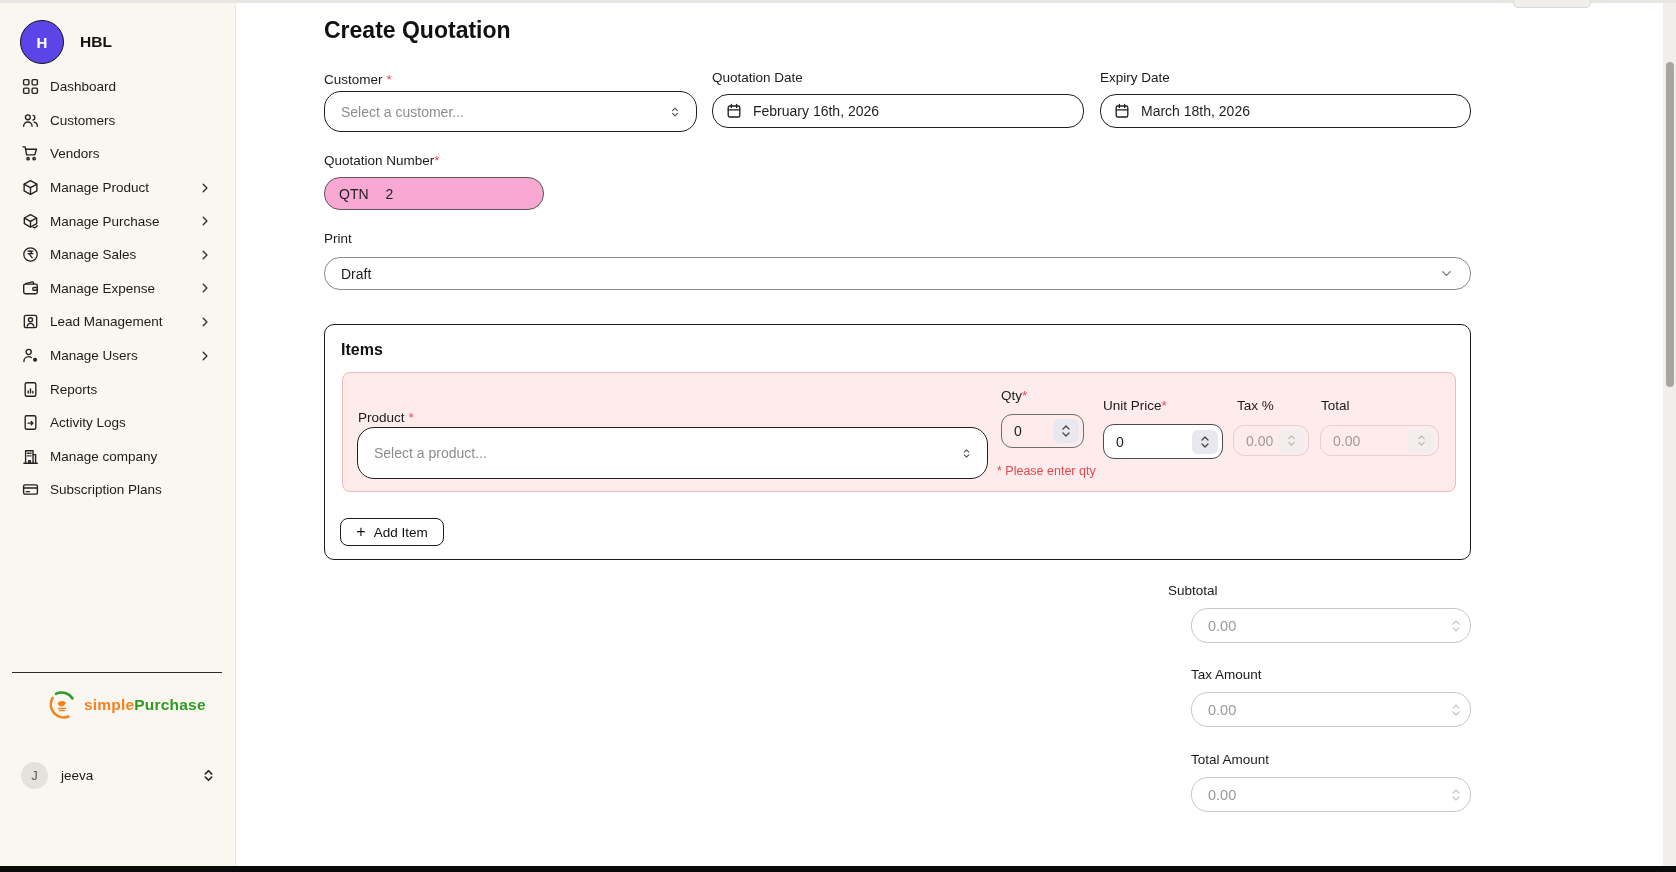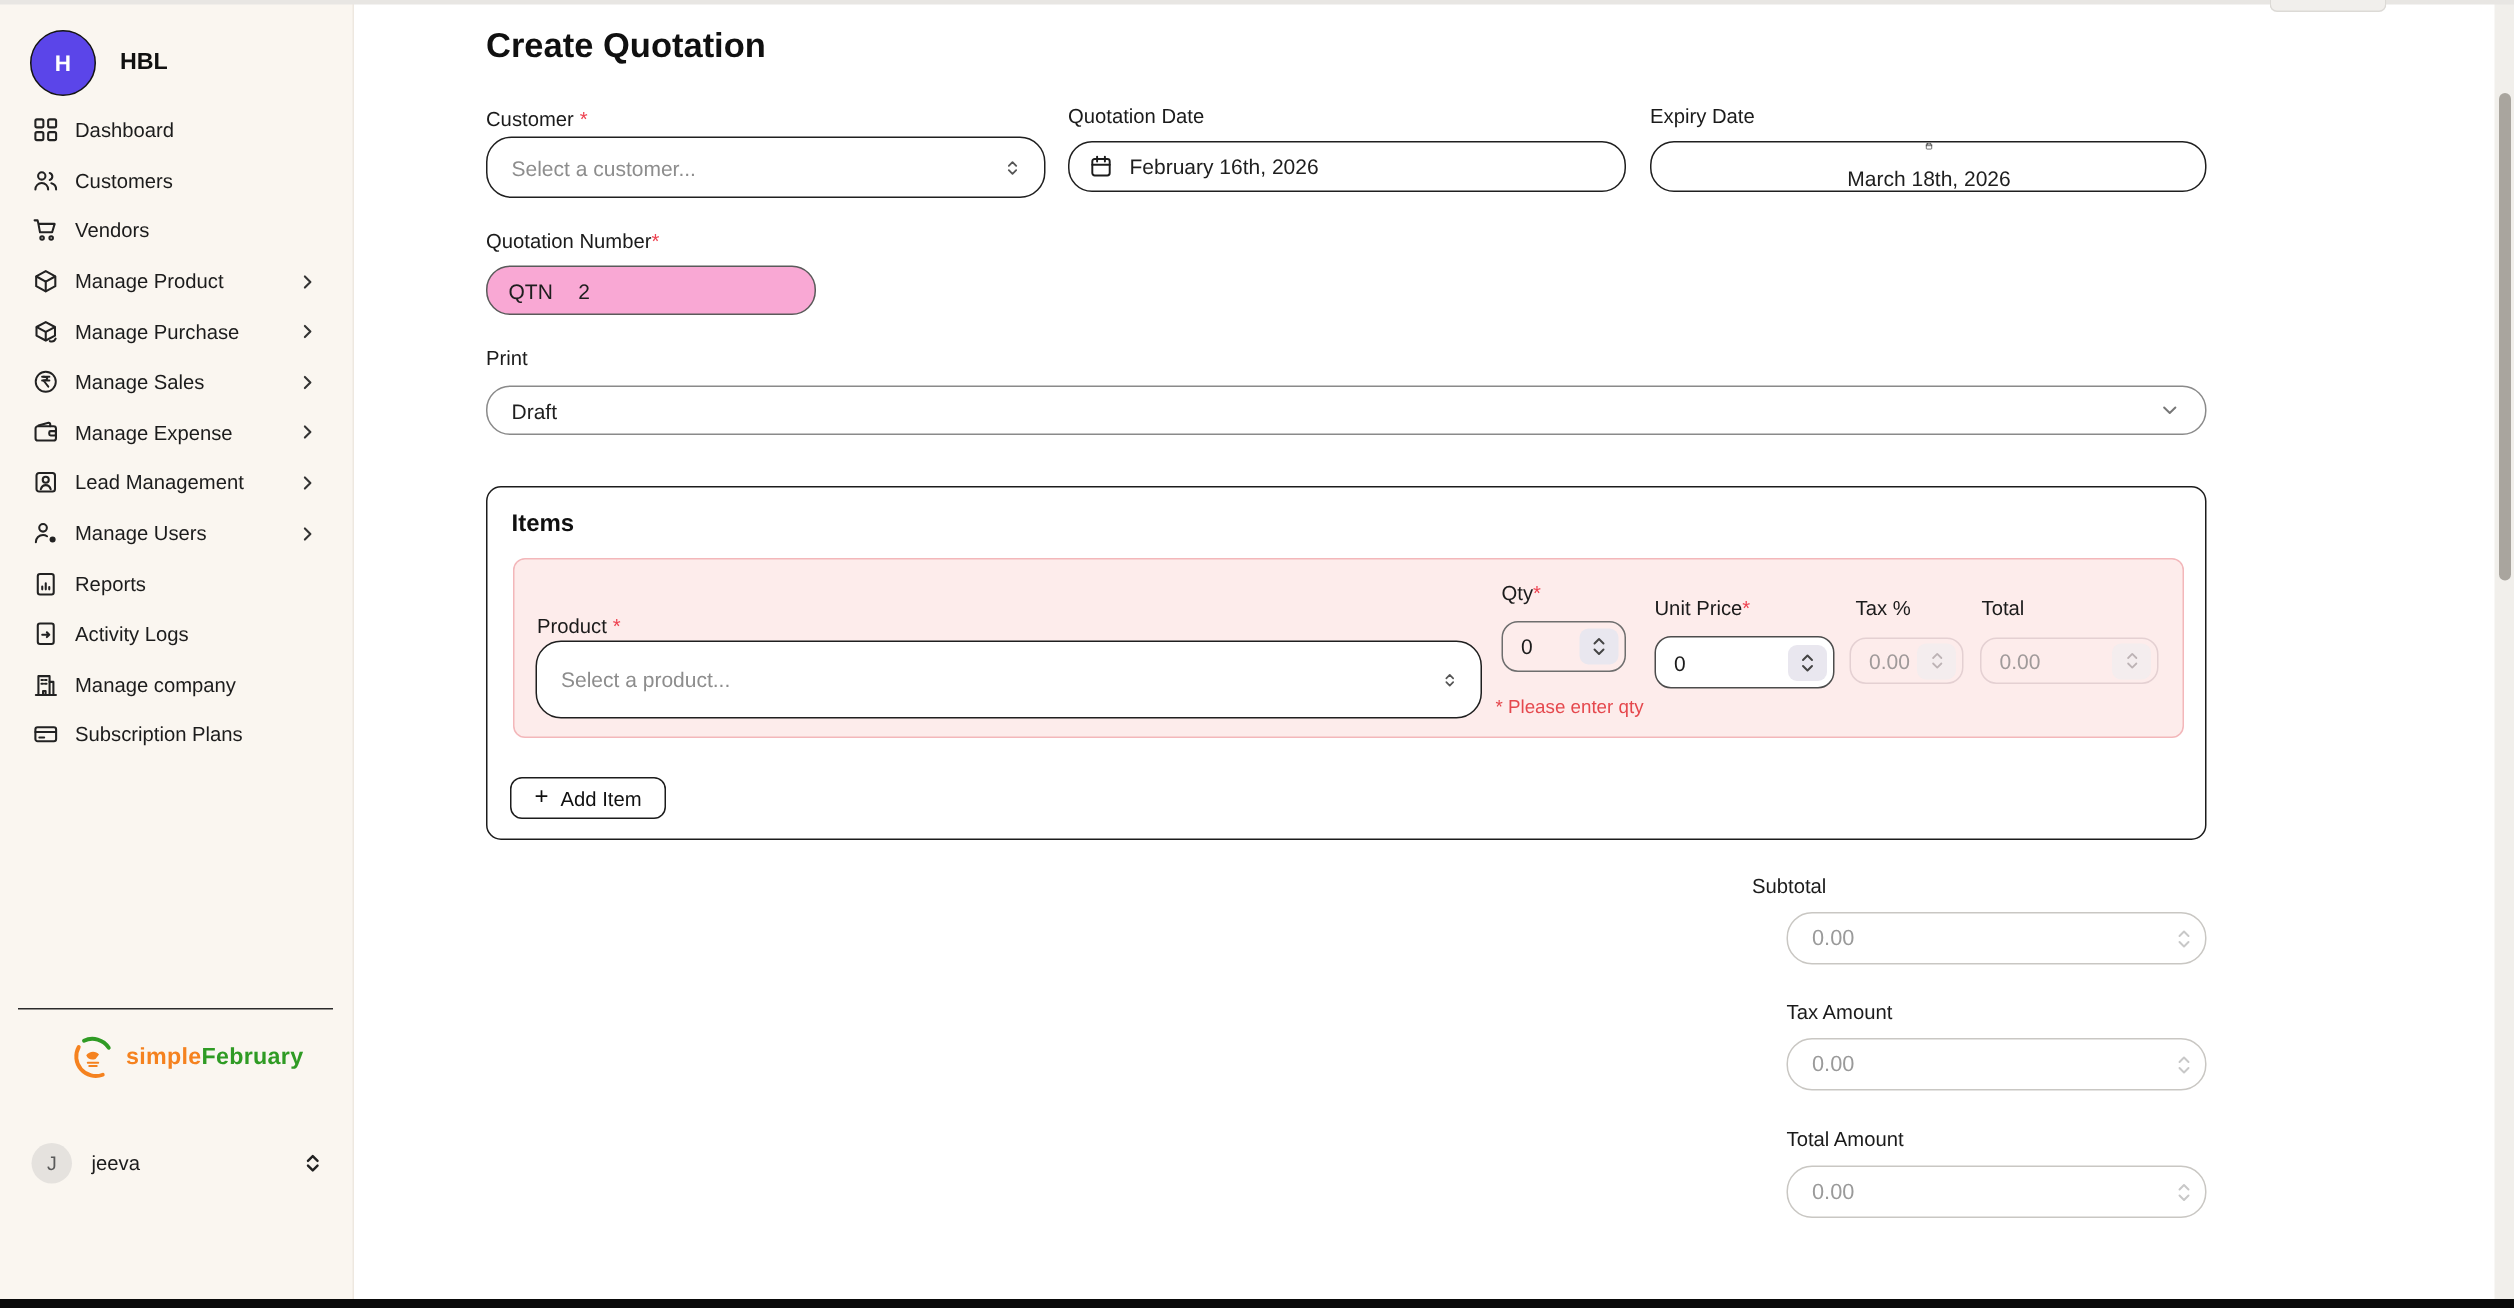--- a/index.html
+++ b/index.html
@@ -229,21 +229,21 @@
     <div class="side-divider"></div>
 
     <div class="logo-row">
       <svg width="32" height="32" viewBox="0 0 32 32" fill="none" stroke-linecap="round">
         <path d="M26.5 9.5A13 13 0 0 0 10 4.8" stroke="#2f9b24" stroke-width="2.6"></path>
         <path d="M6.5 9A13 13 0 0 0 22.5 27.5" stroke="#f5821f" stroke-width="2.6"></path>
         <path d="M11.5 14.5c2-3 6.5-3.2 8.5-.5l-2.3 3c-2.7 1-5.2.2-6.2-2.5z" fill="#f5821f" stroke="none"></path>
         <path d="M12.5 19.5h7M13.5 21.7h5" stroke="#f5821f" stroke-width="1.3"></path>
       </svg>
       <span class="logo-text">
-        <span class="logo-orange">simple</span><span class="logo-green">February</span>
+        <span class="logo-orange">simple</span><span class="logo-green">Purchase</span>
       </span>
     </div>
 
     <div class="user-row">
       <div class="user-avatar">J</div>
       <span class="user-name">jeeva</span>
       <span class="user-caret">
           <svg width="15" height="15" viewBox="0 0 16 16" fill="none" stroke="#222" stroke-width="1.7" stroke-linecap="round" stroke-linejoin="round">
             <path d="M4.6 6.3L8 2.9l3.4 3.4M4.6 9.7L8 13.1l3.4-3.4"></path>
           </svg>
@@ -266,21 +266,21 @@
   <div class="field-label" style="left:712px; top:70px;">Quotation Date</div>
   <div class="datebox" style="left:712px; top:94px; width:372px; height:34px;">
     <svg width="16" height="16" viewBox="0 0 16 16" fill="none" stroke="#1c1c1c" stroke-width="1.3" stroke-linecap="round" stroke-linejoin="round">
         <rect x="2.2" y="3" width="11.6" height="11" rx="1.6"></rect>
         <path d="M2.2 6.8h11.6M5.4 1.4v3.2M10.6 1.4v3.2"></path>
       </svg>
     <span>February 16th, 2026</span>
   </div>
 
   <div class="field-label" style="left:1100px; top:70px;">Expiry Date</div>
-  <div class="datebox" style="left:1100px; top:94px; width:371px; height:34px;flex-direction:column;">
+  <div class="datebox" style="left:1100px; top:94px; width:371px; height:34px;">
     <svg width="16" height="16" viewBox="0 0 16 16" fill="none" stroke="#1c1c1c" stroke-width="1.3" stroke-linecap="round" stroke-linejoin="round">
         <rect x="2.2" y="3" width="11.6" height="11" rx="1.6"></rect>
         <path d="M2.2 6.8h11.6M5.4 1.4v3.2M10.6 1.4v3.2"></path>
       </svg>
     <span>March 18th, 2026</span>
   </div>
 
   <div class="field-label" style="left:324px; top:153px;"><span>Quotation Number</span><span class="req">*</span></div>
   <div class="textbox" style="left:324px; top:177px; width:220px; height:33px;">
     <span class="pfx">QTN</span>

